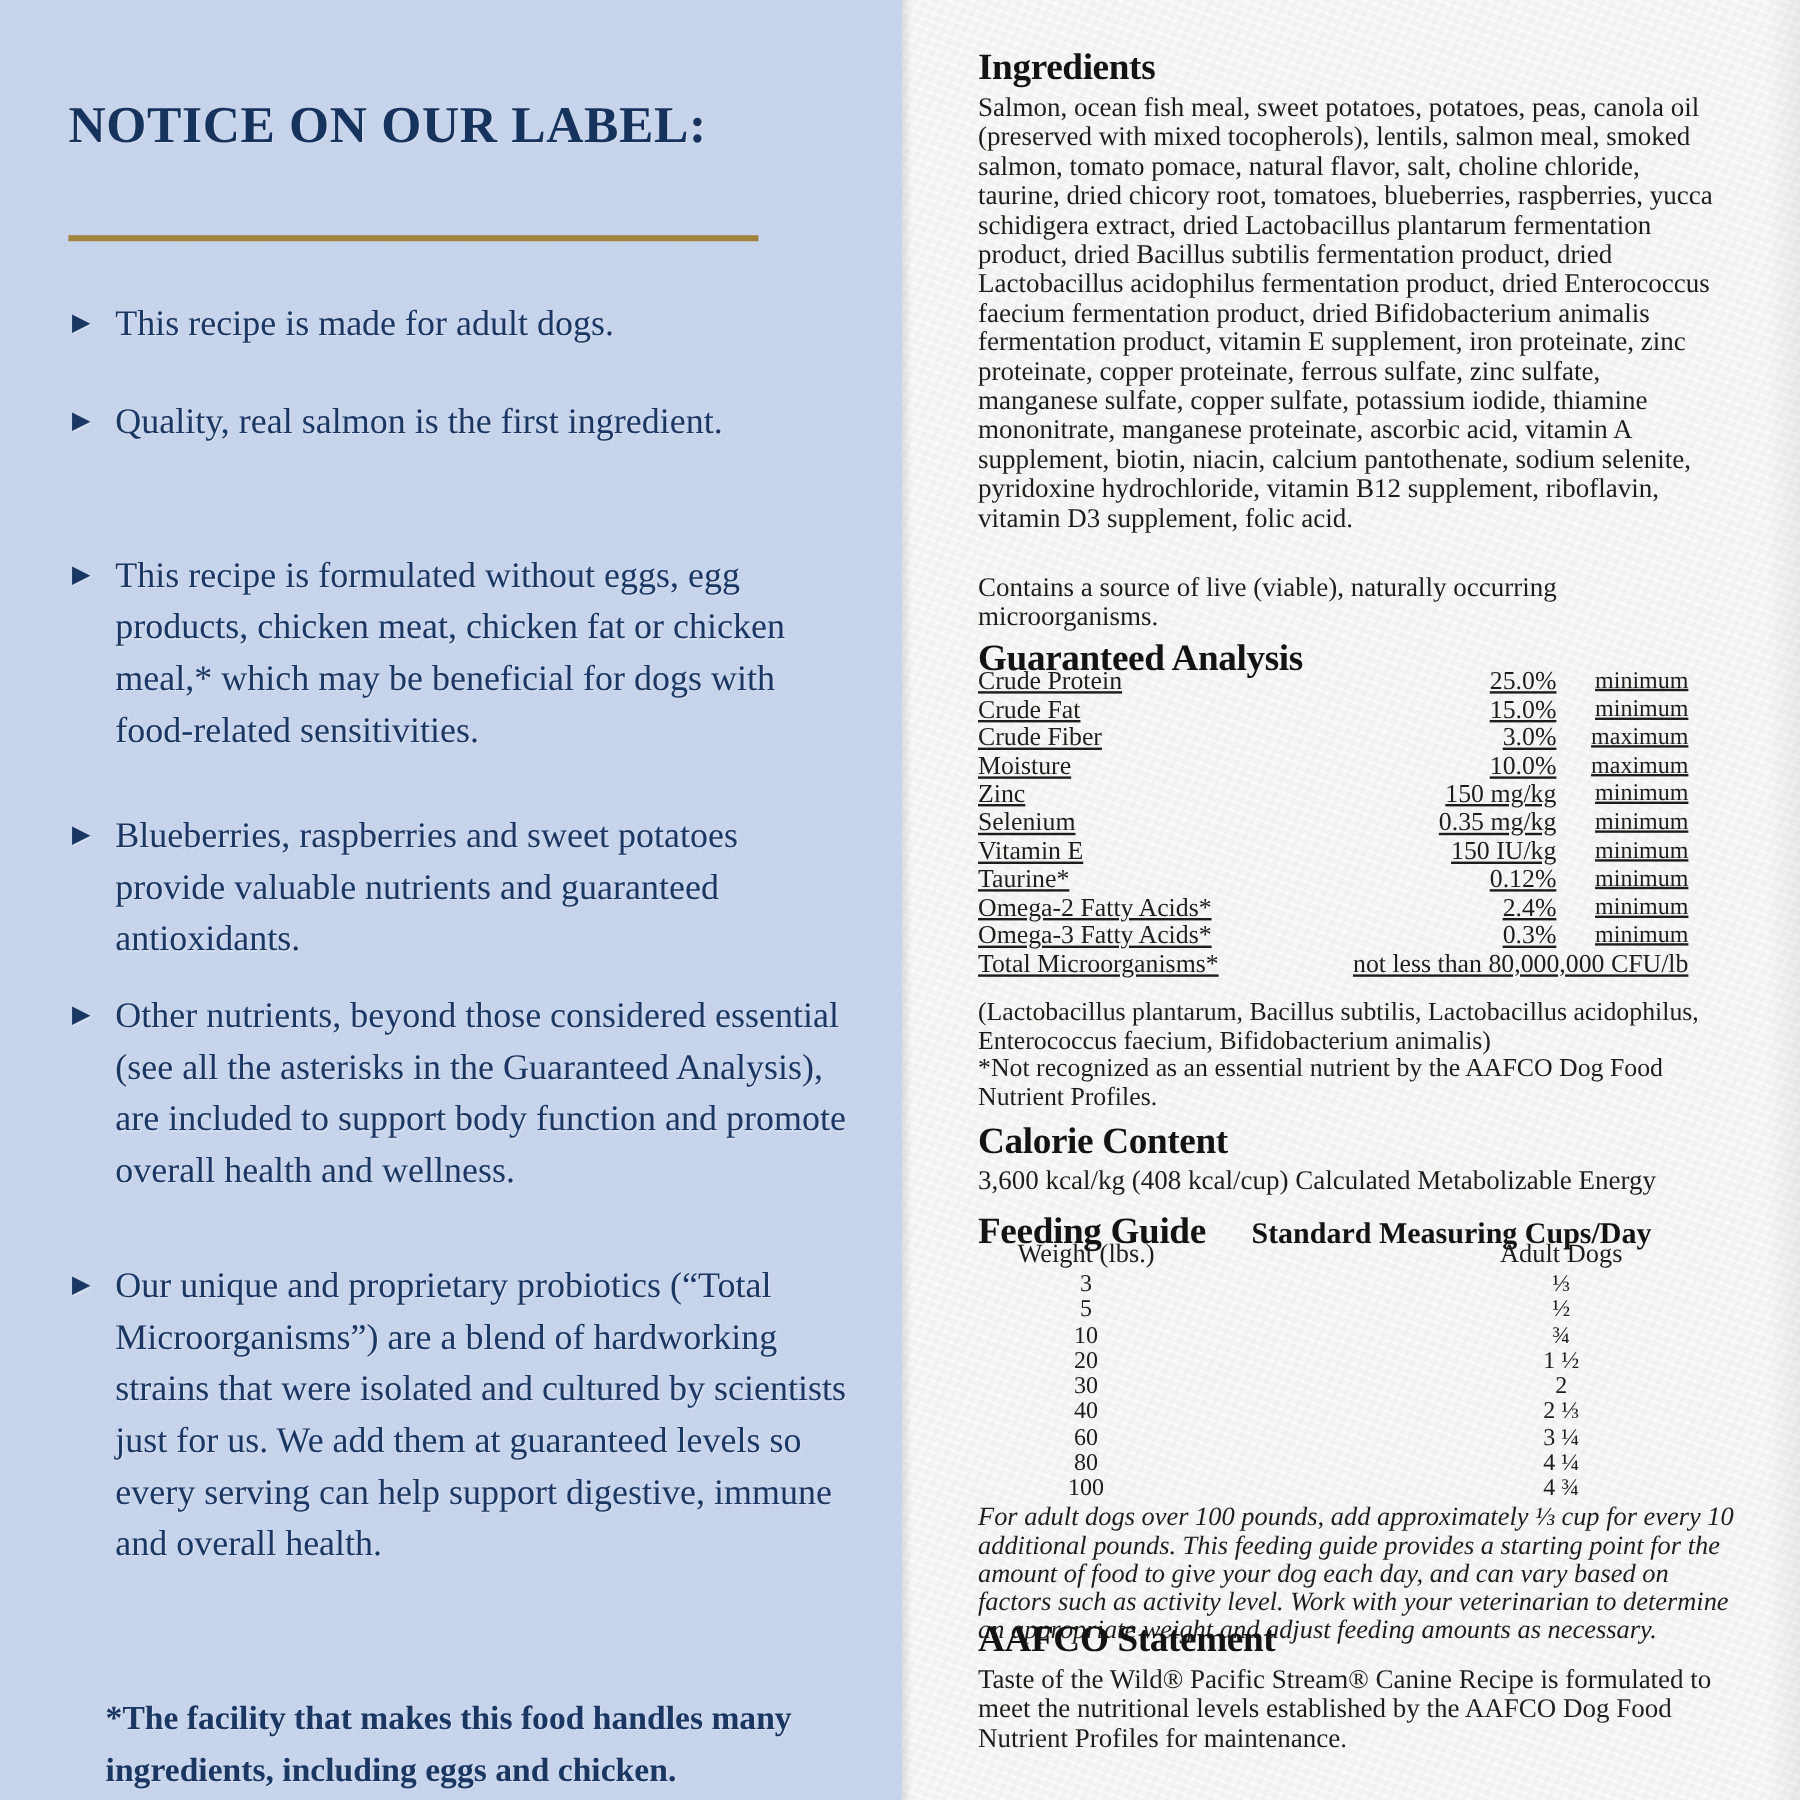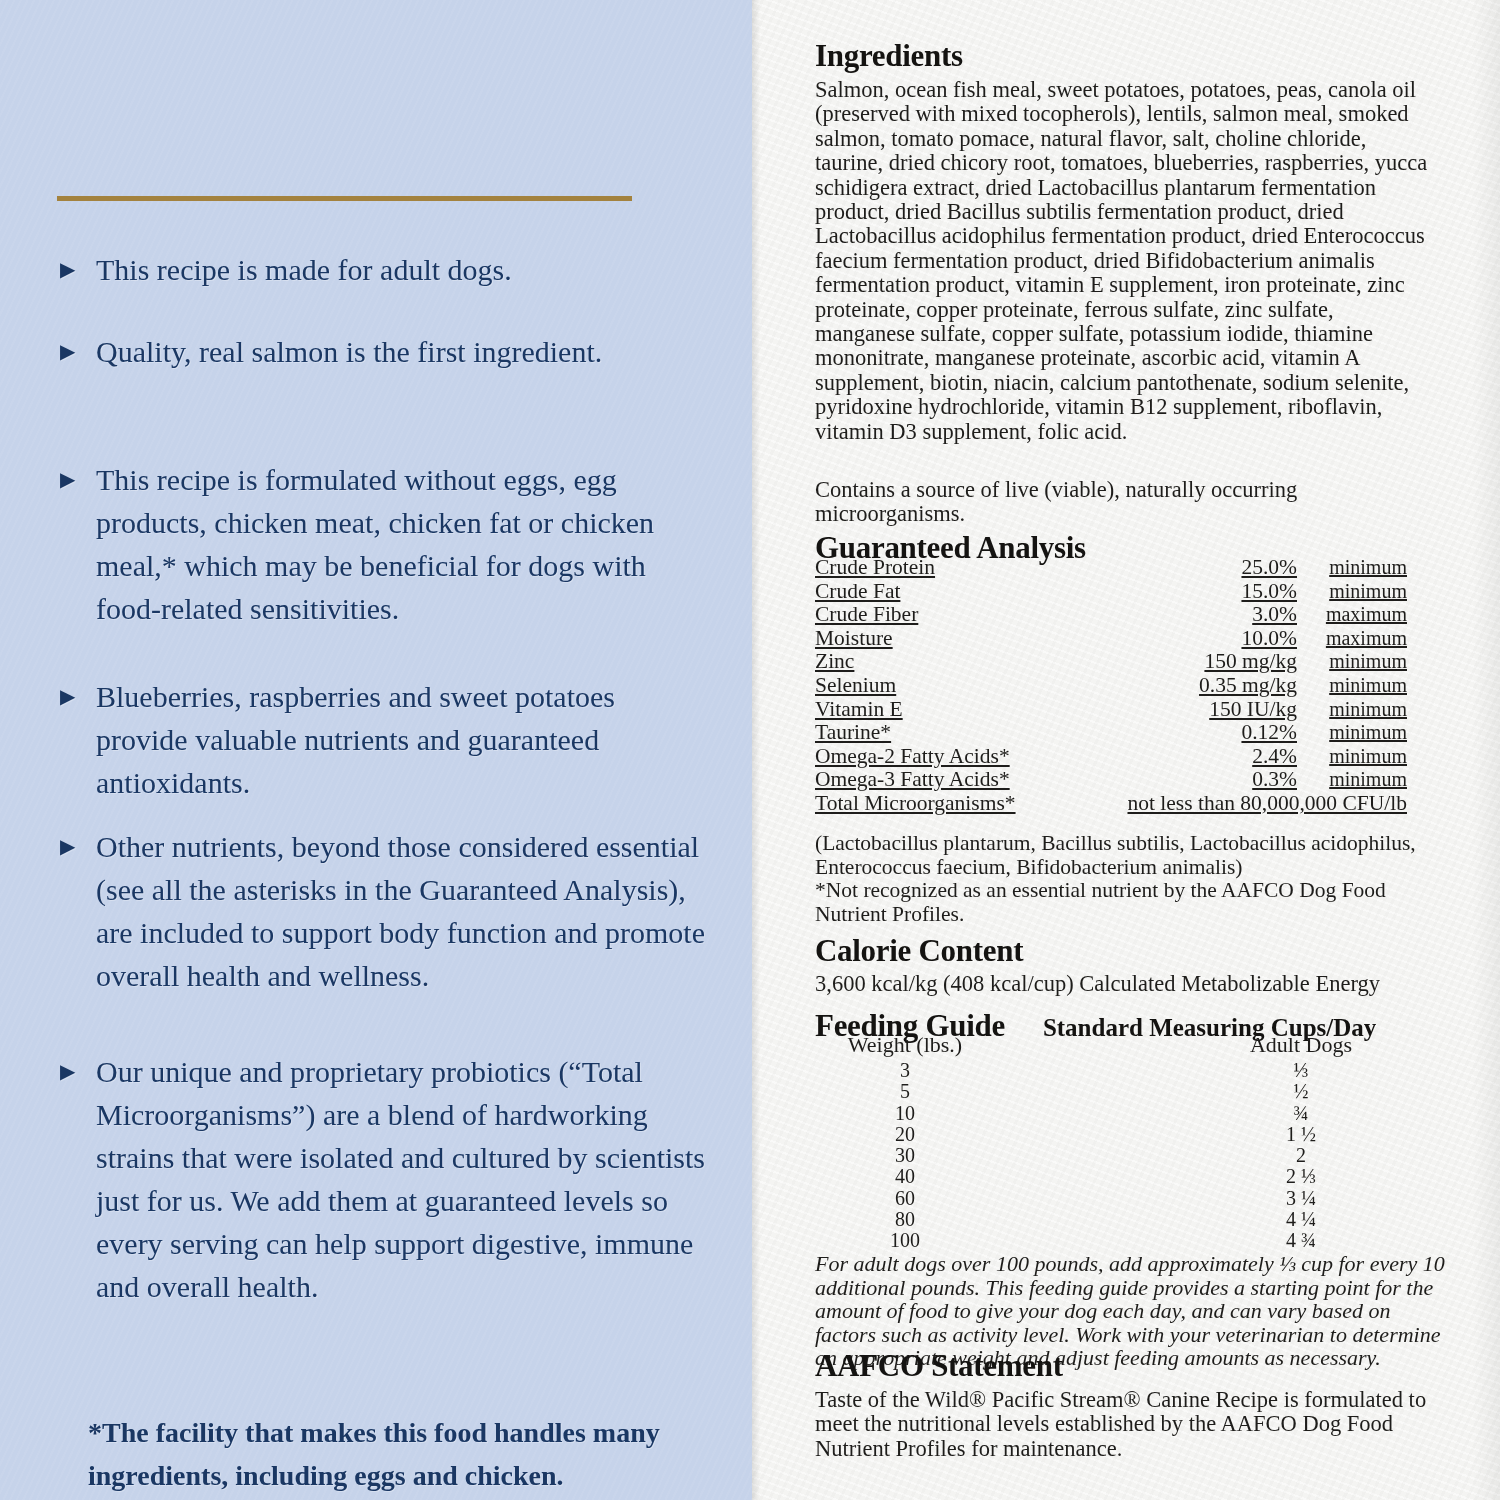--- a/index.html
+++ b/index.html
@@ -91,20 +91,21 @@
   .fg-note{
     position:absolute;left:63px;top:1252px;width:630px;margin:0;
     font-style:italic;font-size:22px;line-height:23.6px;color:#1e1d1b;
   }
 </style>
 </head>
 <body>
 
 <div class="left-panel">
   <h1 class="left-heading">
+    <span style="display:block">NOTICE ON OUR LABEL:</span>
   </h1>
   <div class="gold-rule"></div>
   <div id="bullet-list">
       <div class="bullet-item" style="top: 248px;">
         <span class="bullet-marker">▶</span>
         <span class="bullet-text">This recipe is made for adult dogs.</span>
       </div>
       <div class="bullet-item" style="top: 330px;">
         <span class="bullet-marker">▶</span>
         <span class="bullet-text">Quality, real salmon is the first ingredient.</span>

